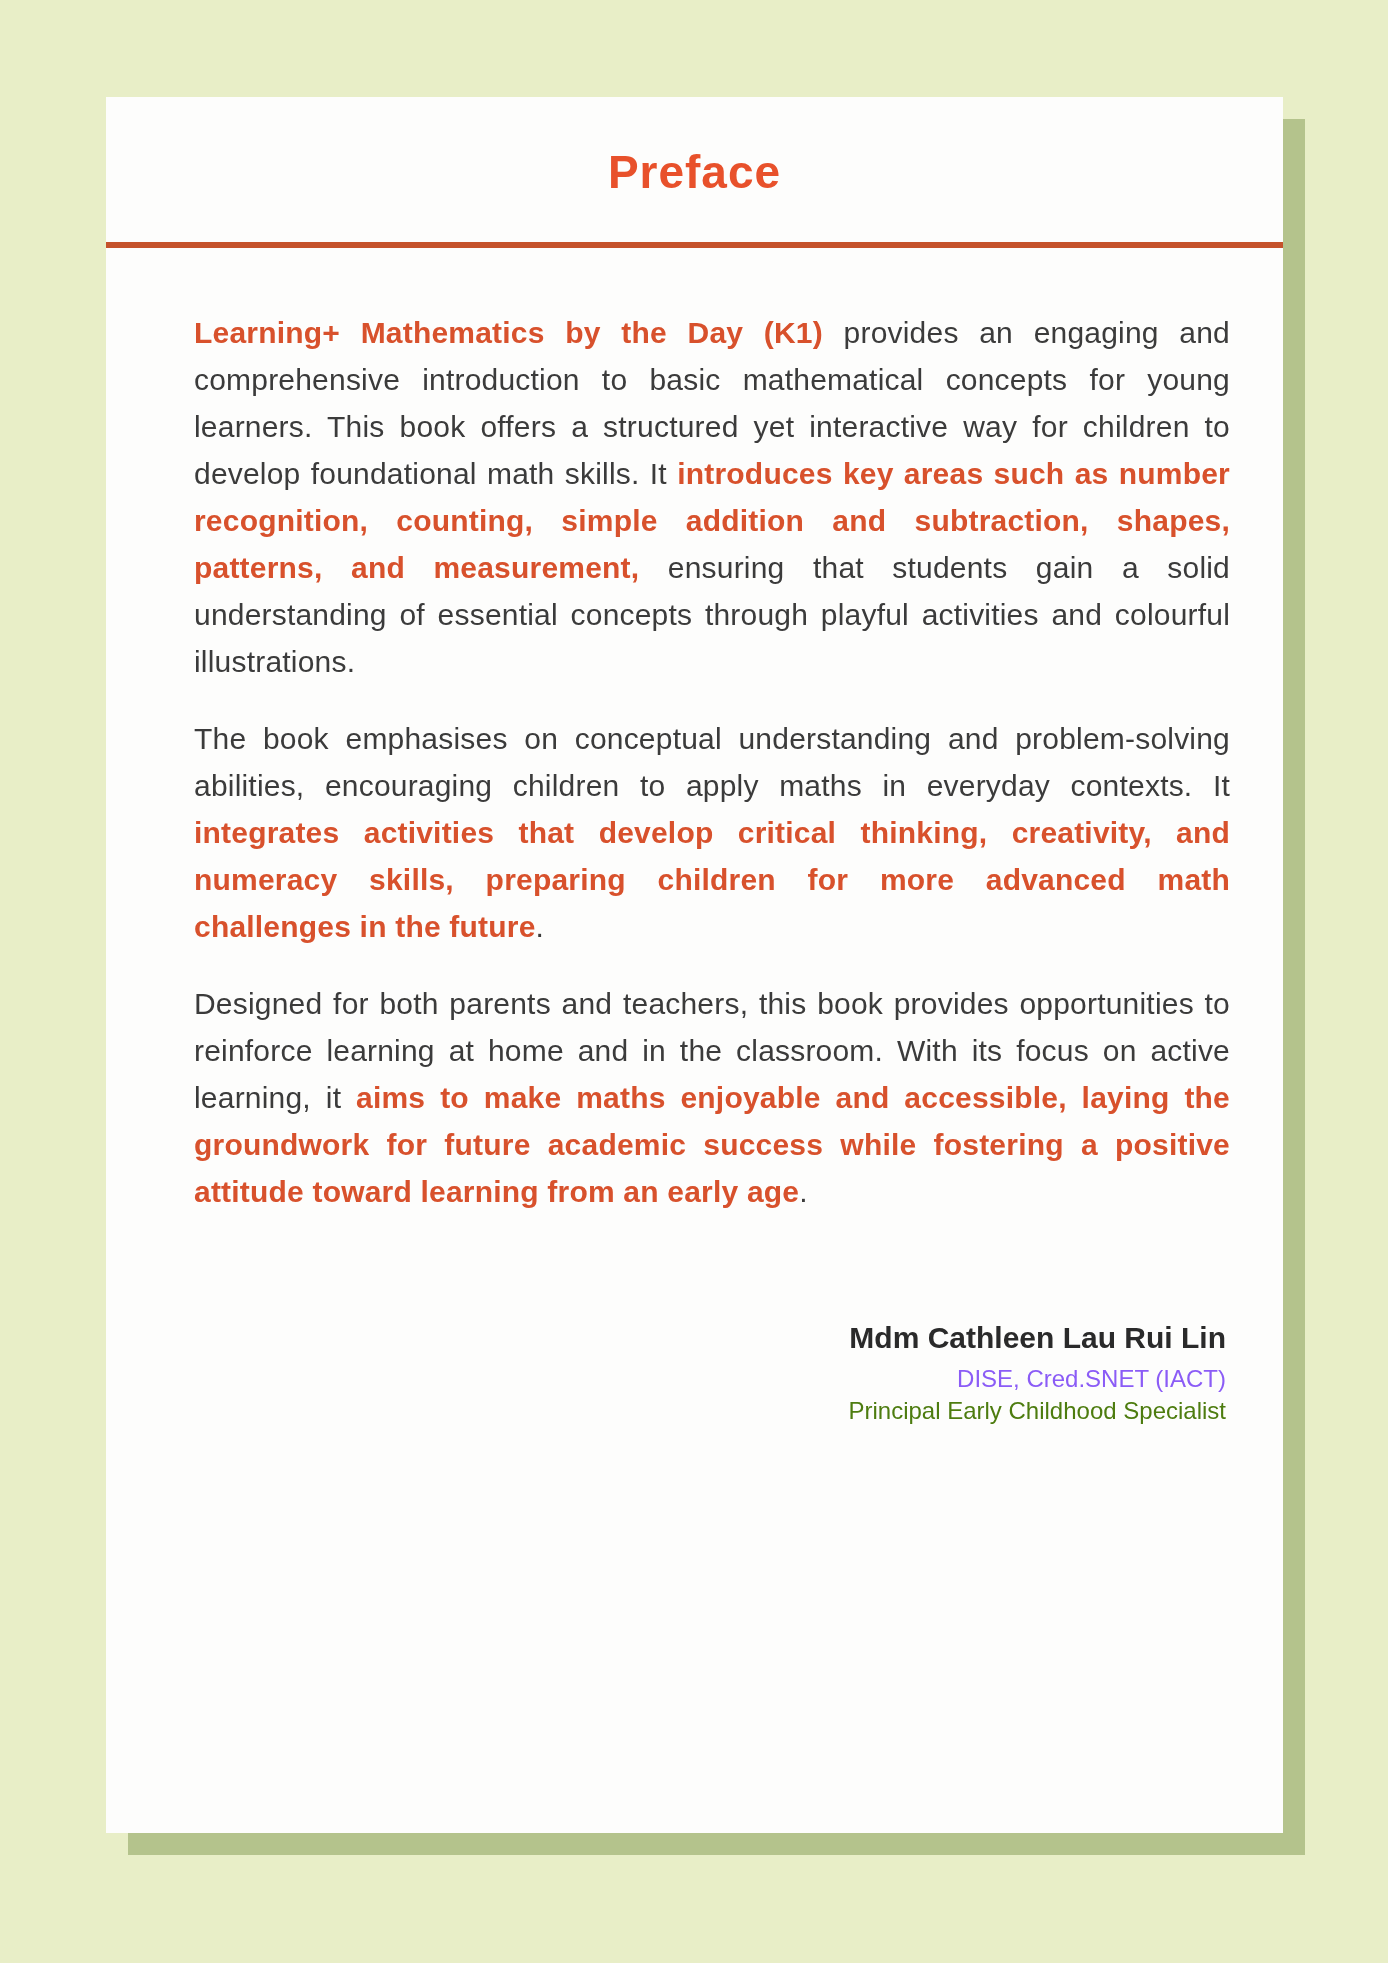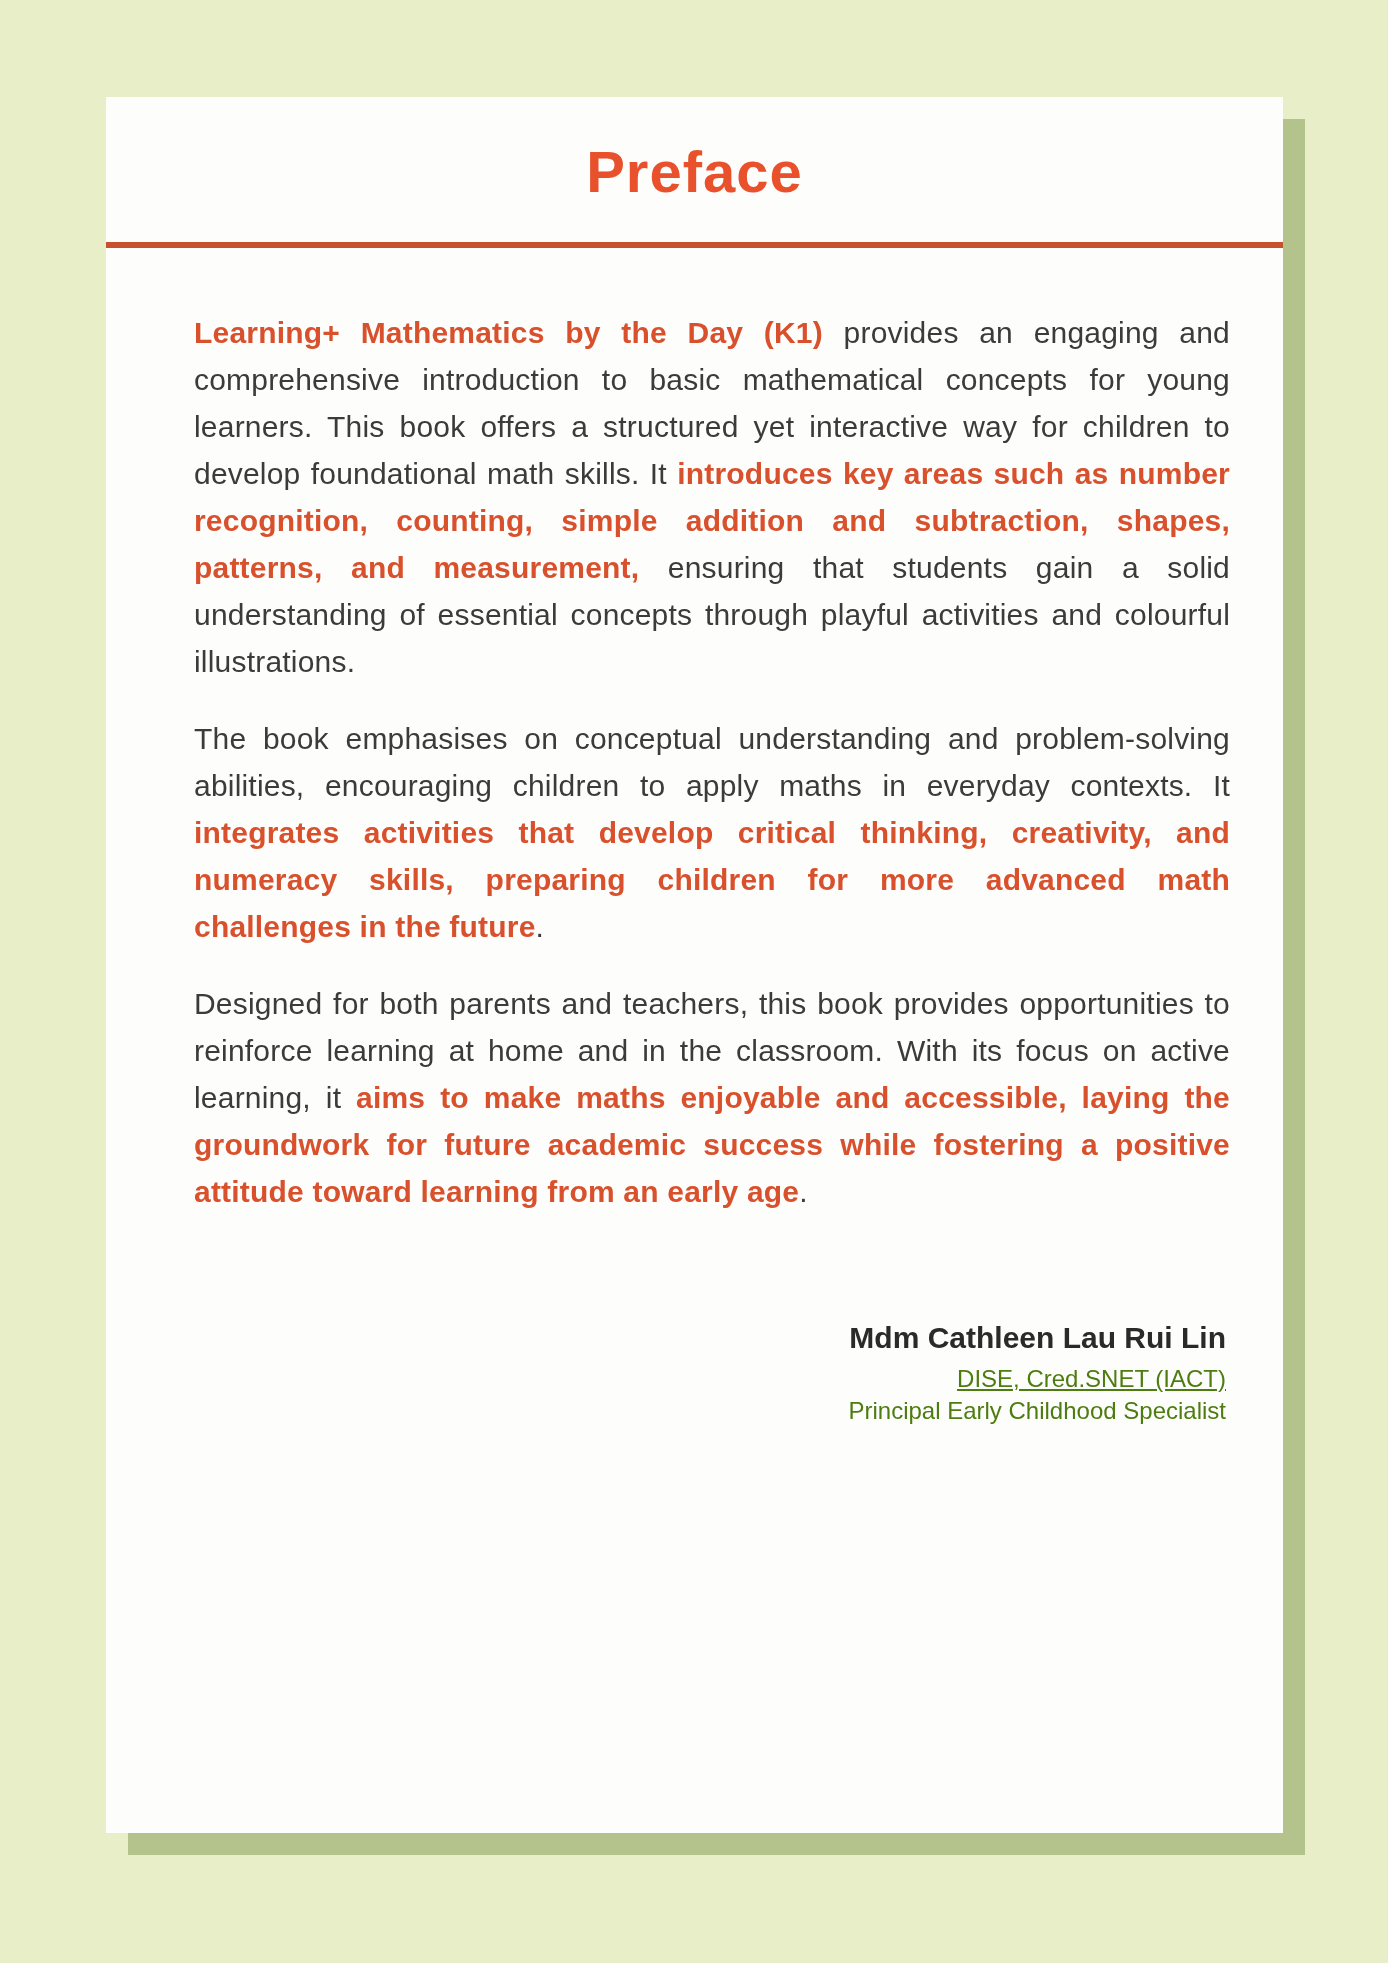--- a/index.html
+++ b/index.html
@@ -32,21 +32,21 @@
     width: 1177px;
     height: 1736px;
     background: var(--card);
     box-shadow: 22px 22px 0 0 var(--shadow);
   }
   .title {
     margin: 0;
     padding-top: 42px;
     text-align: center;
     color: var(--title);
-    font-size: 58px;
+    font-size: 46px;
     line-height: 66px;
     font-weight: bold;
     letter-spacing: 1px;
   }
   .rule {
     position: absolute;
     left: 0;
     right: 0;
     top: 145px;
     height: 6px;
@@ -80,22 +80,21 @@
   }
   .sig-name {
     font-size: 30px;
     font-weight: bold;
     line-height: 38px;
     margin-bottom: 6px;
   }
   .sig-cred {
     font-size: 24px;
     line-height: 32px;
-    color: #4d7c0f;
-    text-decoration: underline;
+    color: #8b5cf6;
   }
   .sig-role {
     font-size: 24px;
     line-height: 32px;
     color: #4d7c0f;
   }
 </style>
 </head>
 <body>
 

